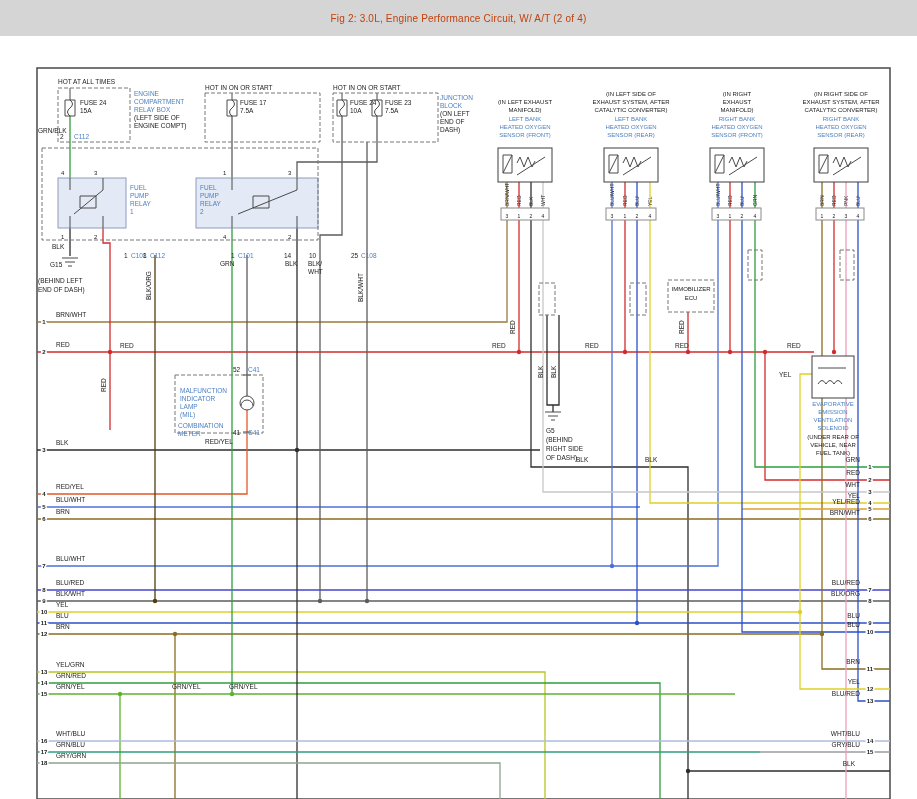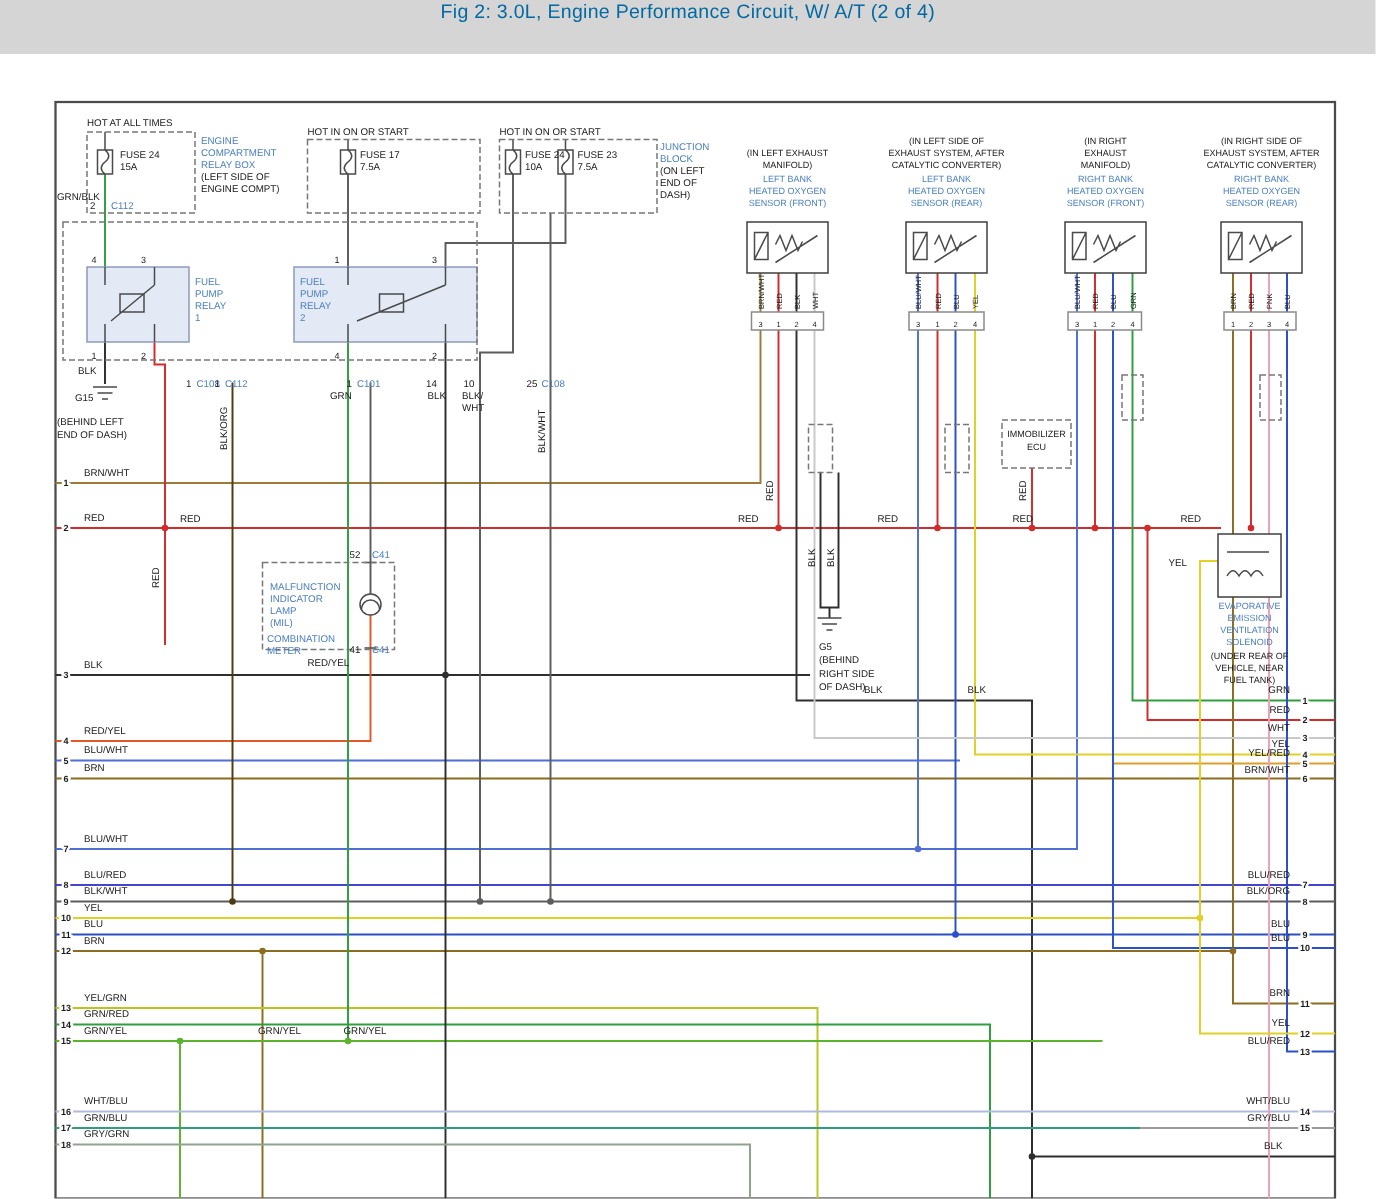--- a/index.html
+++ b/index.html
@@ -1,20 +1,20 @@
 <!DOCTYPE html>
 <html><head>
 <meta charset="utf-8">
 <style>
   html,body{margin:0;padding:0}
   body{width:917px;height:799px;position:relative;background:#fff;
        font-family:"Liberation Sans",sans-serif;overflow:hidden}
   .titlebar{position:absolute;top:0;left:0;width:917px;height:36px;background:#d5d5d5;
-            display:flex;justify-content:center;
-            font-size:13px;color:#0369a1;letter-spacing:.2px}
+            display:flex;align-items:center;justify-content:center;
+            font-size:10px;color:#c2410c;letter-spacing:.2px}
   svg{position:absolute;top:0;left:0}
   svg text{font-family:"Liberation Sans",sans-serif}
 </style>
 </head>
 <body>
 
 <div class="titlebar">
   <span>Fig 2: 3.0L, Engine Performance Circuit, W/ A/T (2 of 4)</span>
 </div>
 

